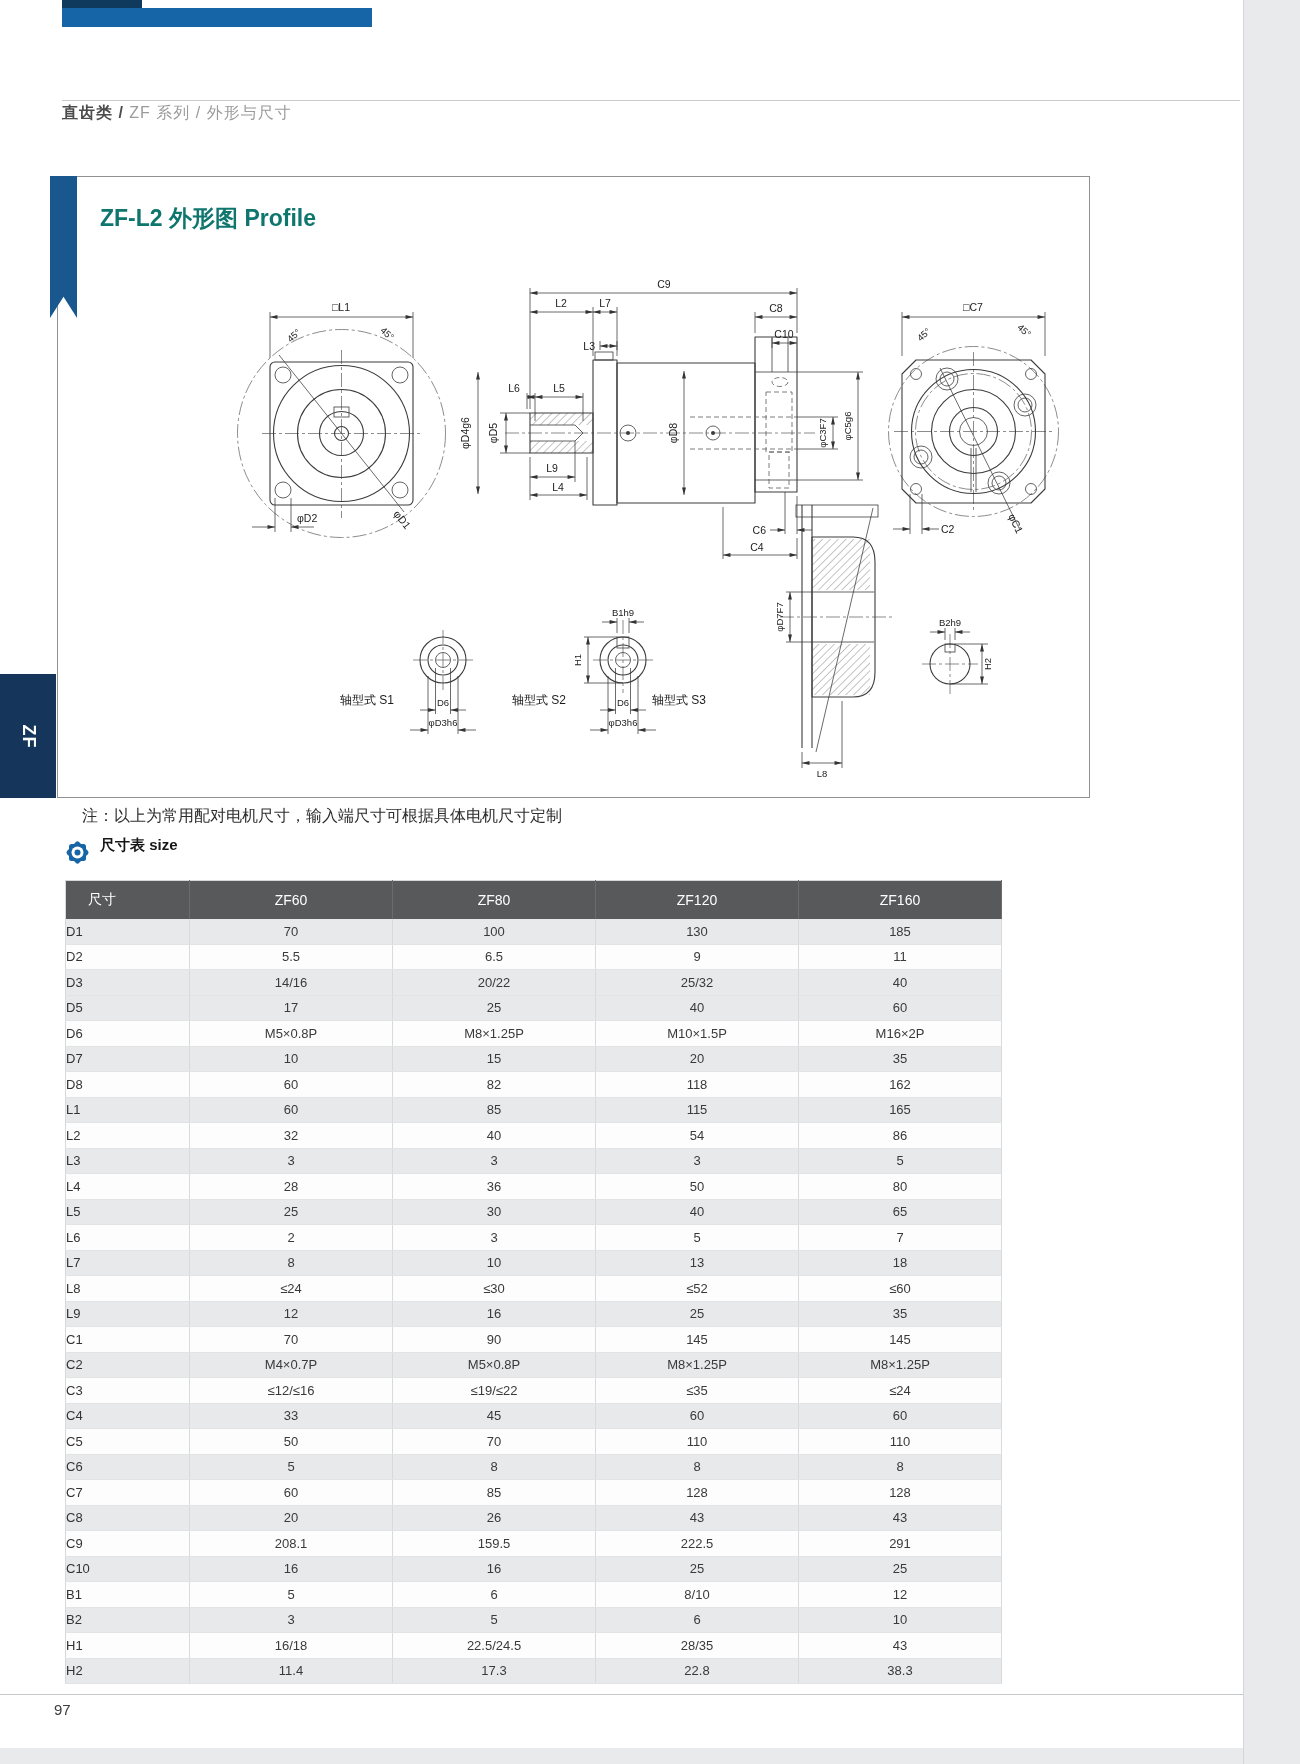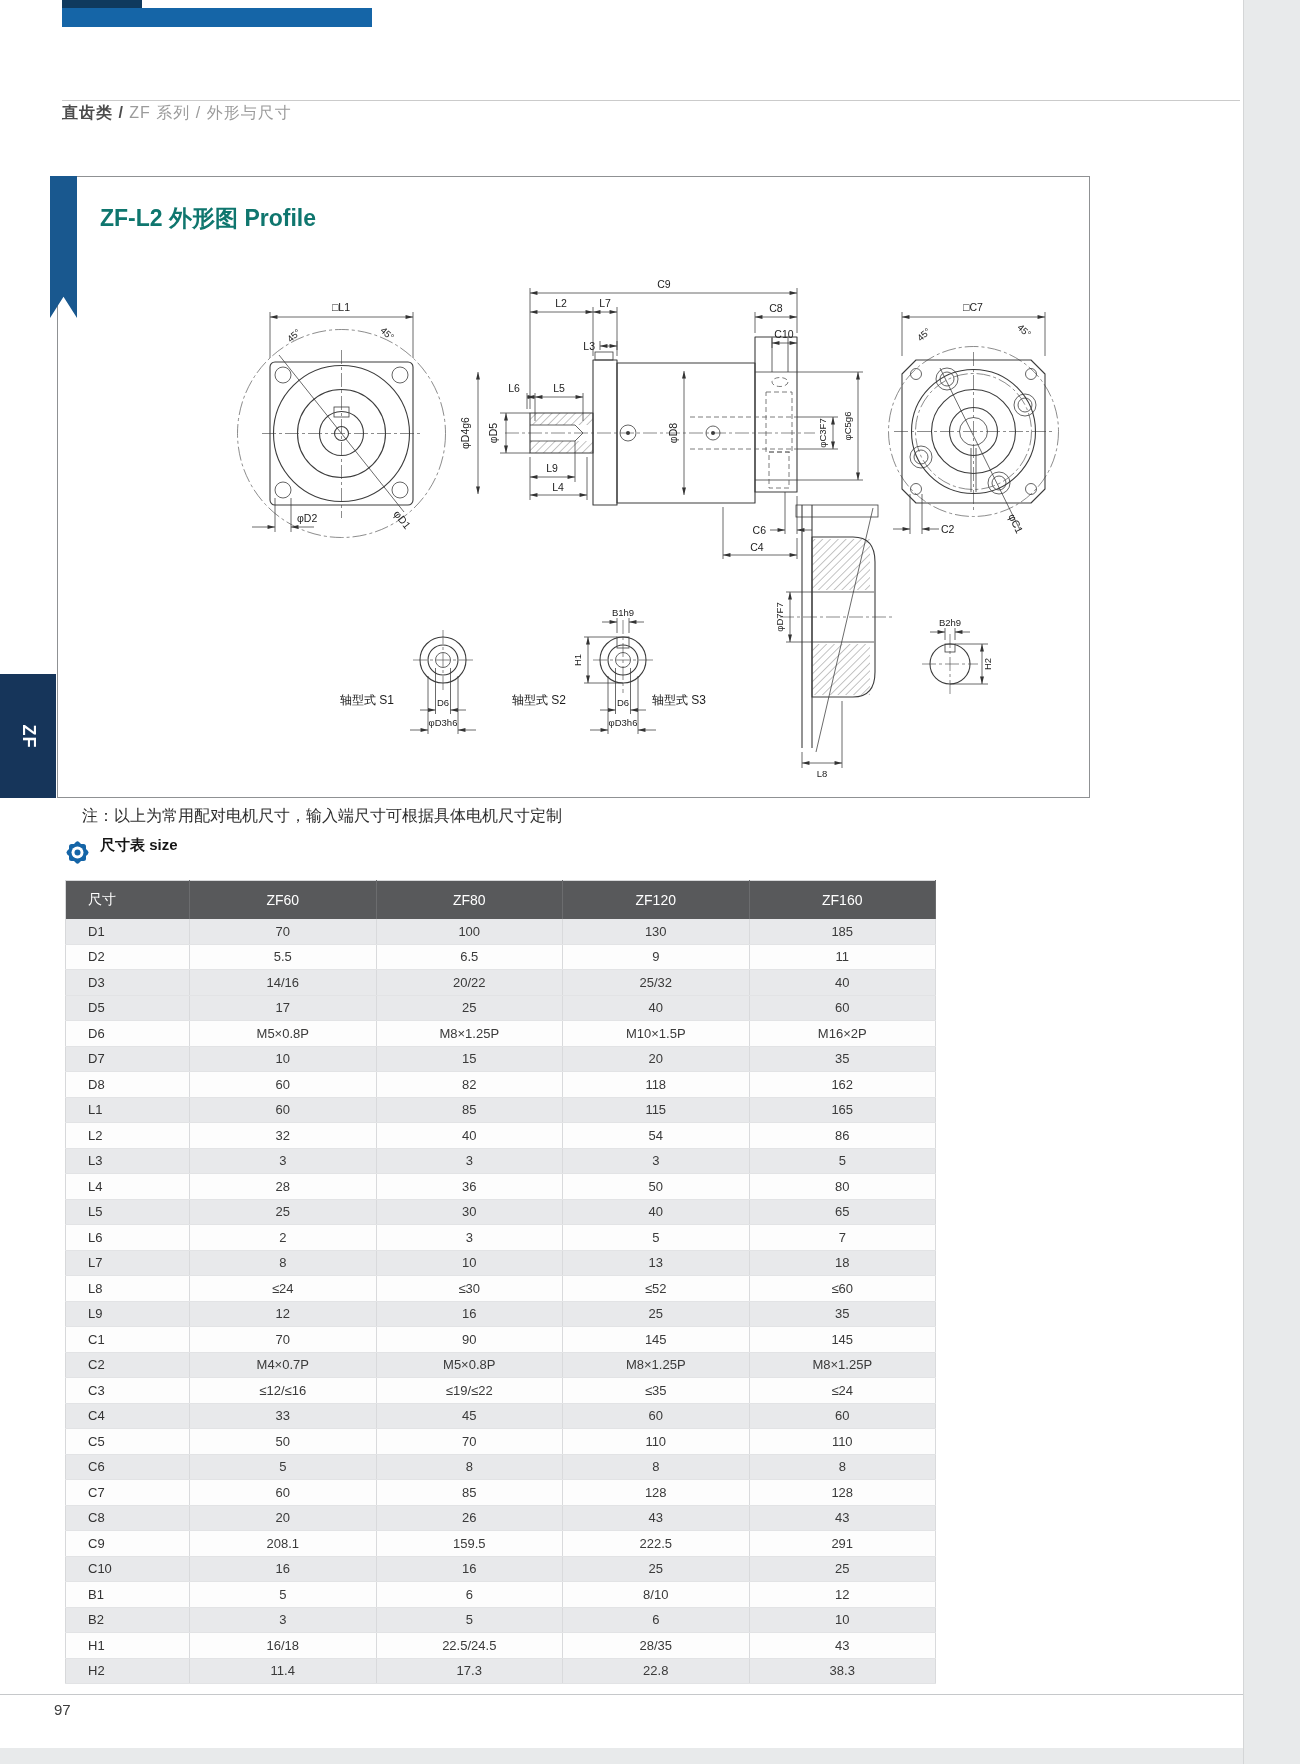--- a/index.html
+++ b/index.html
@@ -17,28 +17,28 @@
   
   .profile-box{left:57px;top:176px;width:1031px;height:620px;border:1px solid #8f9193;background:#fff;}
   .ribbon{left:50px;top:176px;width:27px;height:142px;background:#19588F;
           clip-path:polygon(0 0,100% 0,100% 100%,50% 85%,0 100%);}
   .box-title{left:100px;top:203px;font-size:23px;font-weight:bold;color:#0f766e;}
   .note{left:82px;top:806px;font-size:16px;color:#2e2e2e;text-align:right;}
   
   .gear{left:64px;top:839px;}
   .size-title{left:100px;top:836px;font-size:15px;font-weight:bold;color:#161616;}
   
-  .size-table{left:65px;top:880px;width:871px;border-collapse:collapse;table-layout:fixed;
+  .size-table{left:65px;top:880px;width:937px;border-collapse:collapse;table-layout:fixed;
               border:1px solid #d7d8da;font-family:"Liberation Sans","DejaVu Sans",sans-serif;}
   .size-table th{background:#58595B;color:#fff;font-weight:normal;font-size:14px;height:36px;
                  border-right:1px solid #6b6c6e;}
   .size-table th.c0{text-align:left;padding-left:22px;width:100px;}
   .size-table td{height:24.5px;font-size:13px;color:#3a3a3a;text-align:center;padding:0;
                  border-right:1px solid #d9dadc;border-bottom:1px solid #e2e3e5;}
-  .size-table td.dim-cell{text-align:left;padding-left:22px;color:#333;}
+  .size-table td.dim-cell{text-align:left;color:#333;}
   .size-table tr.odd td{background:#e8e9eb;}
   .size-table tr.even td{background:#fdfdfd;}
   
   .side-tab{left:0;top:674px;width:56px;height:124px;background:#16355A;display:flex;
             align-items:center;justify-content:center;}
   .side-tab span{color:#fff;font-size:18px;font-weight:bold;transform:rotate(90deg);letter-spacing:1px;}
   
   .footer-line{left:0;top:1694px;width:1243px;height:1px;background:#c6c8ca;}
   .page-num{left:54px;top:1701px;font-size:15px;color:#3c3c3c;}
   .right-gutter{left:1243px;top:0;width:57px;height:1764px;background:#e8eaeb;border-left:1px solid #d4d6d7;}

